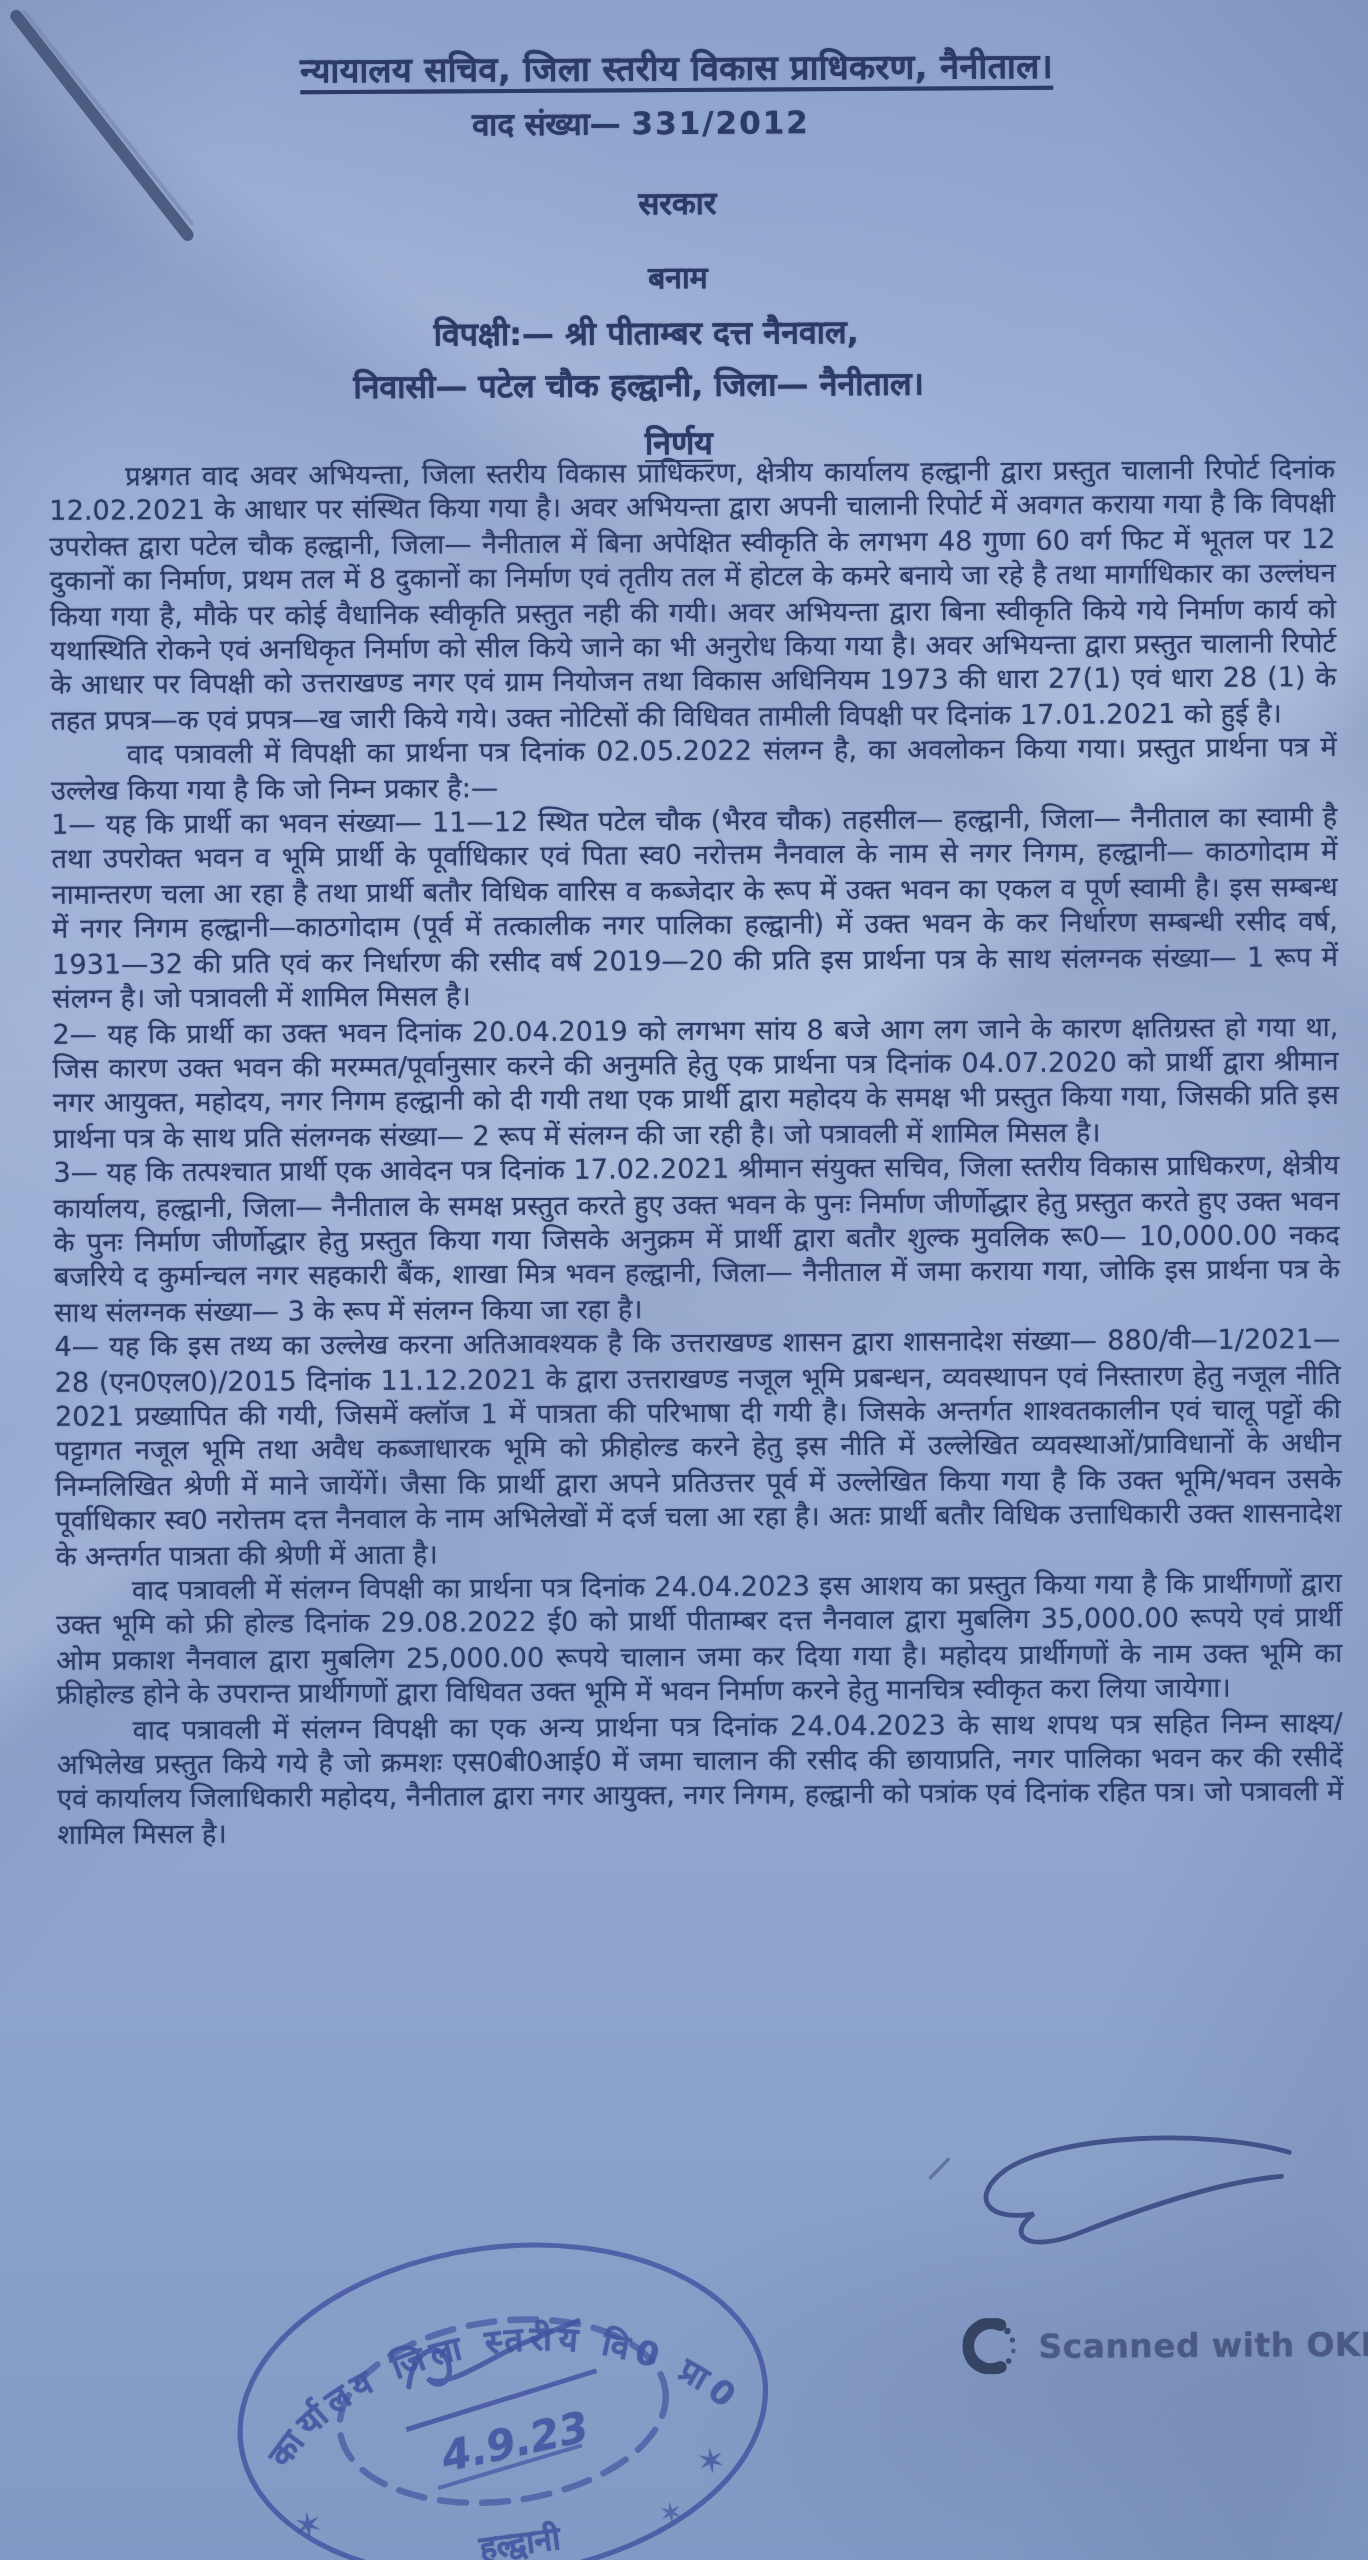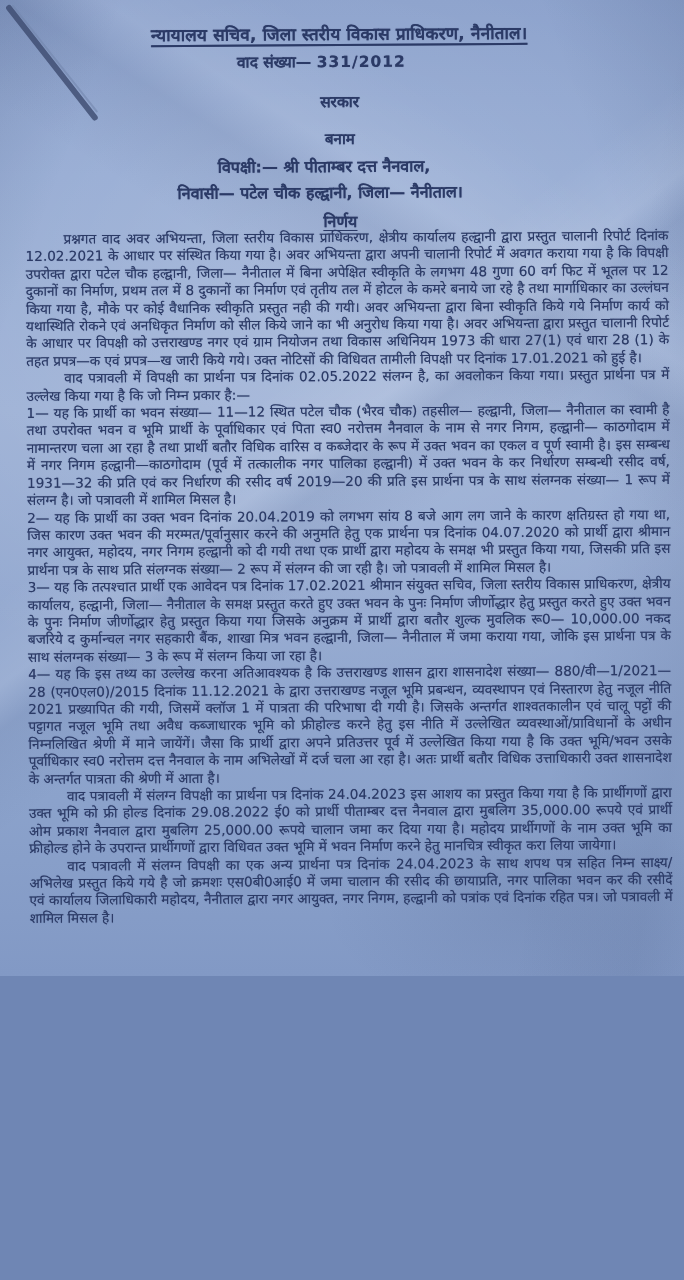--- a/index.html
+++ b/index.html
@@ -2,21 +2,21 @@
 <html><head>
 <meta charset="utf-8">
 <style>
   html,body{margin:0;padding:0;}
   body{
     width:684px;height:1280px;overflow:hidden;
     font-family:"DejaVu Sans","Liberation Sans",sans-serif;
     background:#6f86b4;
   }
   .paper{
-    position:relative;width:684px;height:976px;overflow:hidden;
+    position:relative;width:684px;height:1280px;overflow:hidden;
     background:
       radial-gradient(ellipse 900px 700px at 46% 30%, rgba(255,255,255,.16), rgba(255,255,255,0) 60%),
       linear-gradient(110deg, rgba(30,45,80,.12) 0%, rgba(30,45,80,0) 12%),
       linear-gradient(250deg, rgba(30,45,80,.10) 0%, rgba(30,45,80,0) 14%),
       linear-gradient(180deg,#8aa0cb 0%,#93a9d2 18%,#9cb0d5 42%,#94a9d0 62%,#8ba2cb 82%,#8299c5 100%);
     color:#2b3a66;
   }
   
   .paper::before{
     content:"";position:absolute;inset:0;pointer-events:none;

